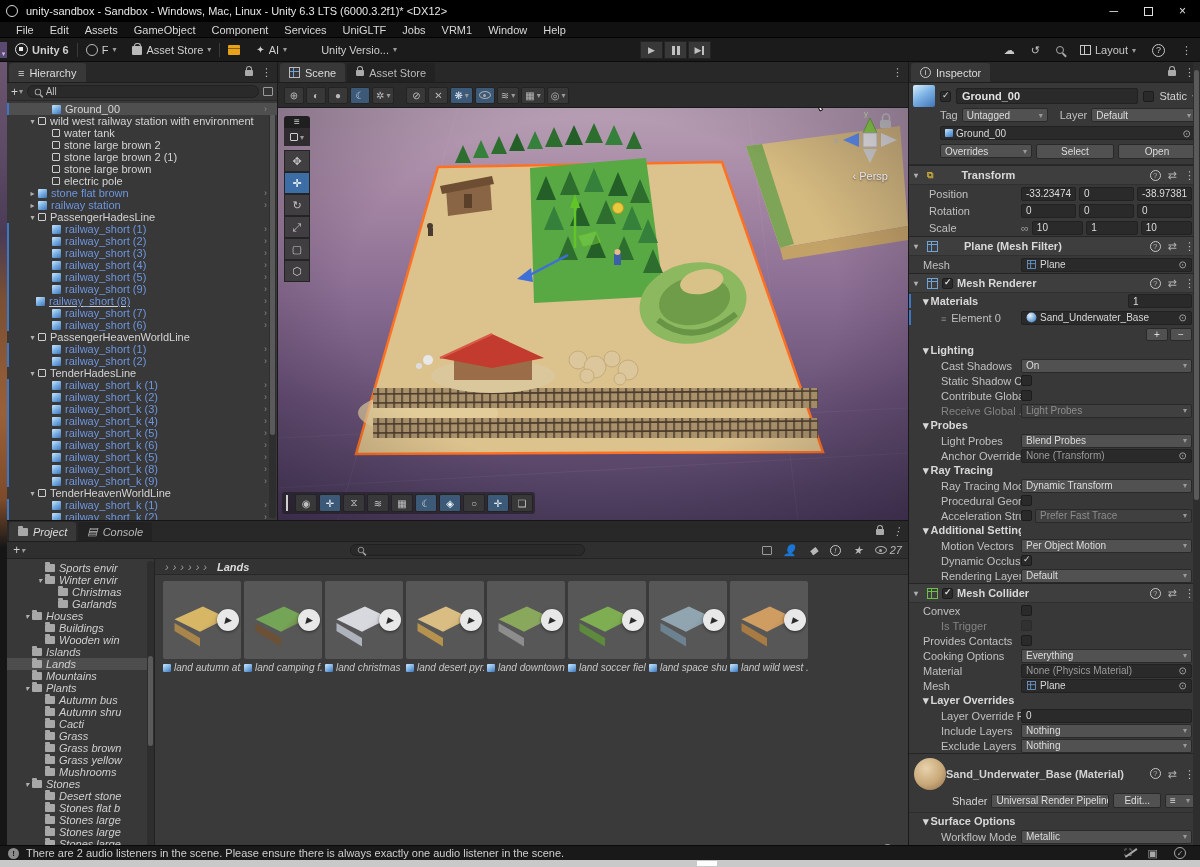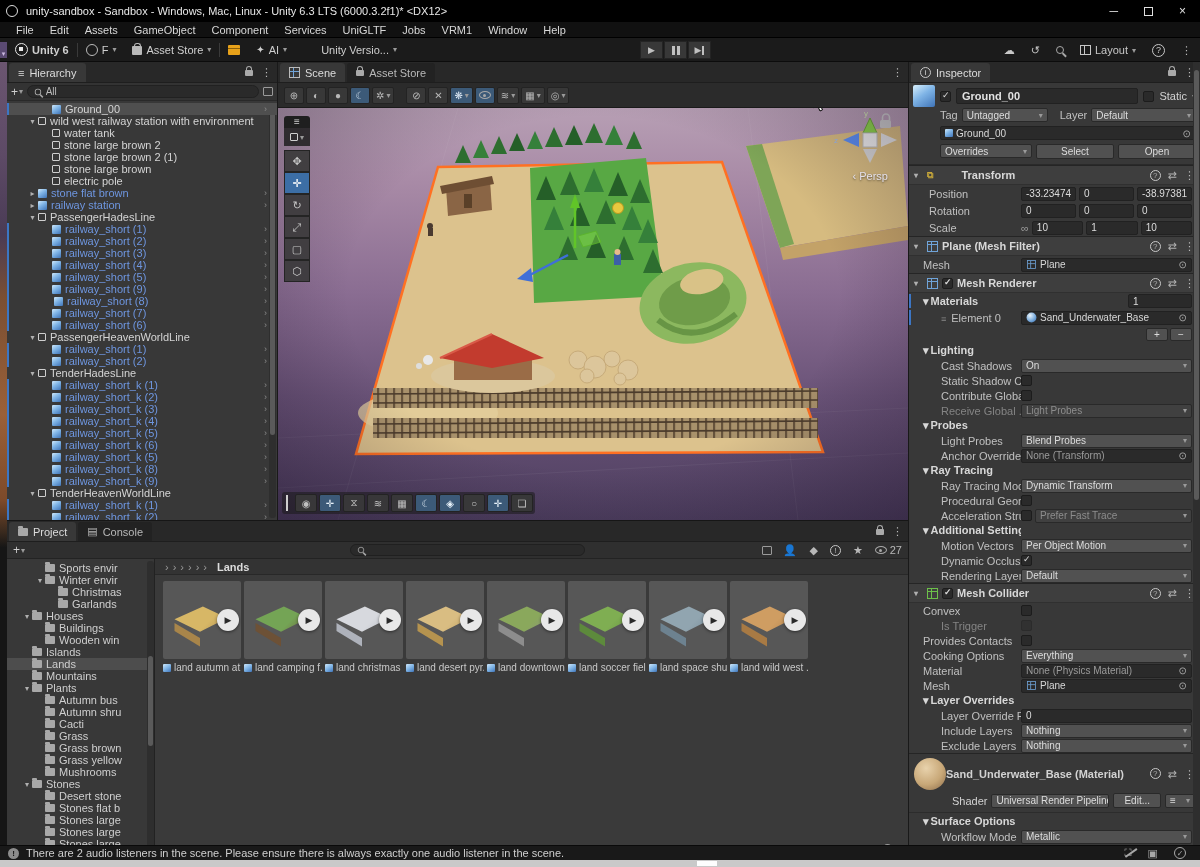--- a/index.html
+++ b/index.html
@@ -138,21 +138,21 @@
   .pmb { width:22px; height:13px; background:#515151; border:1px solid #292929; border-radius:2px; color:#dcdcdc; display:flex; align-items:center; justify-content:center; font-size:10px; }
   .sphere { width:11px; height:11px; border-radius:50%; background:radial-gradient(circle at 35% 30%, #e8f4fc, #6fa3d8 60%, #35639c); flex:none; }
   .matthumb { width:32px; height:32px; border-radius:50%; background:radial-gradient(circle at 38% 32%, #e8d2ac, #c8a878 55%, #8a6a48); flex:none; }
   .mathead { display:flex; align-items:center; gap:0; padding:4px 5px 2px 5px; }
   .shaderrow { display:flex; align-items:center; gap:4px; padding:1px 5px 4px 43px; }
   .dragbars { color:#8a8a8a; font-size:9px; letter-spacing:-1px; }
   .iscroll { position:absolute; right:0; top:0; bottom:0; width:7px; background:#2e2e2e; }
   .iscroll .vthumb { left:1px; width:5px; }
 
   
-  .project { flex:1; display:flex; flex-direction:column; background:#383838; border-top:1px solid #161616; }
+  .project { flex:1; display:flex; flex-direction:column; background:#383838; border-top:1px solid #161616;font-style:italic; }
   .ptoolbar { height:17px; background:#2f2f2f; border-bottom:1px solid #232323; display:flex; align-items:center; padding:0 6px; gap:10px; }
   .psearch { width:235px; height:12px; background:#2a2a2a; border:1px solid #202020; border-radius:7px; display:flex; align-items:center; padding:0 6px; gap:4px; margin-left:315px; }
   .ptb-icons { margin-left:auto; display:flex; align-items:center; gap:12px; color:#b8b8b8; }
   .eyecount { display:flex; align-items:center; gap:3px; color:#b8b8b8; }
   .eye { width:12px; height:8px; border:1.2px solid #a8a8a8; border-radius:50%; position:relative; }
   .eye::after { content:""; position:absolute; left:3.5px; top:1.5px; width:3px; height:3px; border-radius:50%; background:#a8a8a8; }
   .pbody { flex:1; display:flex; overflow:hidden; }
   .ptree { width:148px; border-right:1px solid #222; position:relative; overflow:hidden; padding-top:3px; background:#383838; }
   .frow { height:12px; display:flex; align-items:center; white-space:nowrap; color:#cfcfcf; }
   .frow.sel { background:#4d4d4d; }
@@ -390,21 +390,21 @@
                 <span class="hlabel blue">railway_short (5)</span>
                 <span class="hchev">›</span>
               </div>
               <div class="hrow" style="padding-left: 34px;">
                 <span class="hbar"></span>
                 <span class="harrow"></span>
                 <span class="cube"></span>
                 <span class="hlabel blue">railway_short (9)</span>
                 <span class="hchev">›</span>
               </div>
-              <div class="hrow" style="padding-left: 36px;">
+              <div class="hrow" style="padding-left: 18px; text-decoration: underline;">
                 <span class="hbar"></span>
                 <span class="harrow"></span>
                 <span class="cube"></span>
                 <span class="hlabel blue">railway_short (8)</span>
                 <span class="hchev">›</span>
               </div>
               <div class="hrow" style="padding-left: 34px;">
                 <span class="hbar"></span>
                 <span class="harrow"></span>
                 <span class="cube"></span>
@@ -1069,21 +1069,21 @@
               <span class="tf">1</span>
               <span class="tf">10</span>
             </span>
           </div>
         </div>
 
         <div class="sec">
           <div class="sechead">
             <span class="fold">▾</span>
             <span class="grid-ic"></span>
-            <span style="">Plane (Mesh Filter)</span>
+            <span style="margin-left:22px">Plane (Mesh Filter)</span>
             <span class="hicons">
               <span class="qmark" style="width:11px;height:11px;font-size:8px">?</span>
               <span>⇄</span>
               <span class="kebab">⋮</span>
             </span>
           </div>
           <div class="irow" style="height:17px">
             <span class="lbl" style="padding-left:14px">Mesh</span>
             <span class="ctrl">
                 <span class="objf" style="flex:1">

